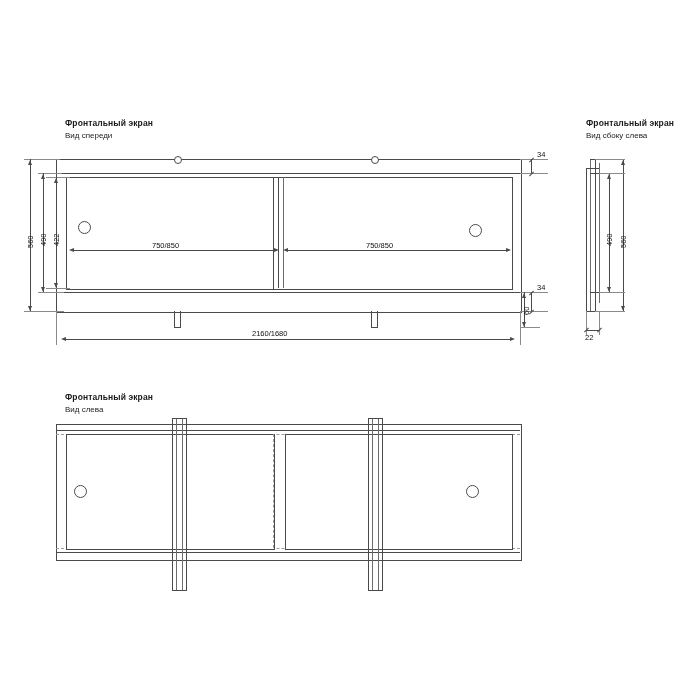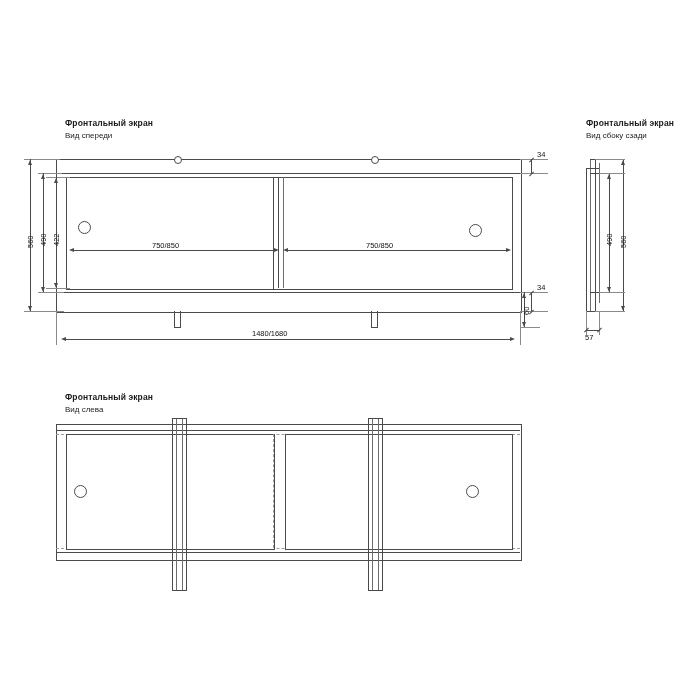--- a/index.html
+++ b/index.html
@@ -107,34 +107,34 @@
   <div class="v" style="left:524px;top:292px;height:35px;"></div>
   <div class="arrow ar-u" style="left:521.5px;top:293px;"></div>
   <div class="arrow ar-d" style="left:521.5px;top:322px;"></div>
   <div class="dim vert" style="left:522px;top:315px;">60</div>
 
   <div class="v ext" style="left:56px;top:311px;height:34px;"></div>
   <div class="v ext" style="left:520px;top:311px;height:34px;"></div>
   <div class="h" style="left:66px;top:339px;width:444px;"></div>
   <div class="arrow ar-l" style="left:61px;top:336.5px;"></div>
   <div class="arrow ar-r" style="left:510px;top:336.5px;"></div>
-  <div class="dim" style="left:252px;top:329px;">1480/1680</div>
+  <div class="dim" style="left:252px;top:329px;">2160/1680</div>
 
   <div class="h" style="left:74px;top:250px;width:200px;"></div>
   <div class="arrow ar-l" style="left:69px;top:247.5px;"></div>
   <div class="arrow ar-r" style="left:274px;top:247.5px;"></div>
   <div class="dim" style="left:150px;top:241px;background:#fff;padding:0 2px;">750/850</div>
 
   <div class="h" style="left:288px;top:250px;width:218px;"></div>
   <div class="arrow ar-l" style="left:283px;top:247.5px;"></div>
   <div class="arrow ar-r" style="left:506px;top:247.5px;"></div>
   <div class="dim" style="left:364px;top:241px;background:#fff;padding:0 2px;">750/850</div>
 
   <div class="ttl" style="left:586px;top:118px;">Фронтальный экран</div>
-  <div class="sub" style="left:586px;top:131px;">Вид сбоку сзади</div>
+  <div class="sub" style="left:586px;top:131px;">Вид сбоку слева</div>
 
   <div class="v" style="left:586px;top:168px;height:143px;"></div>
   <div class="v thin" style="left:590px;top:159px;height:152px;"></div>
   <div class="v" style="left:595px;top:159px;height:152px;"></div>
   <div class="v thin" style="left:599px;top:163px;height:140px;"></div>
   <div class="h" style="left:586px;top:168px;width:13px;"></div>
   <div class="h" style="left:586px;top:311px;width:13px;"></div>
   <div class="h" style="left:590px;top:159px;width:9px;"></div>
   <div class="h" style="left:590px;top:173px;width:9px;"></div>
   <div class="h" style="left:590px;top:292px;width:9px;"></div>
@@ -152,21 +152,21 @@
   <div class="h ext" style="left:599px;top:173px;width:26px;"></div>
   <div class="h ext" style="left:599px;top:292px;width:26px;"></div>
   <div class="h ext" style="left:595px;top:159px;width:30px;"></div>
   <div class="h ext" style="left:595px;top:311px;width:30px;"></div>
 
   <div class="v ext" style="left:586px;top:311px;height:24px;"></div>
   <div class="v ext" style="left:599px;top:311px;height:24px;"></div>
   <div class="h" style="left:586px;top:330px;width:13px;"></div>
   <div class="tick" style="left:586px;top:327px;height:6px;"></div>
   <div class="tick" style="left:599px;top:327px;height:6px;"></div>
-  <div class="dim" style="left:585px;top:333px;">57</div>
+  <div class="dim" style="left:585px;top:333px;">22</div>
 
   <div class="ttl" style="left:65px;top:392px;">Фронтальный экран</div>
   <div class="sub" style="left:65px;top:405px;">Вид слева</div>
 
   <div class="panel" style="left:56px;top:424px;width:464px;height:135px;"></div>
   <div class="h" style="left:56px;top:430px;width:464px;"></div>
   <div class="h" style="left:56px;top:552px;width:464px;"></div>
   <div class="h dash" style="left:56px;top:434px;width:464px;"></div>
   <div class="h dash" style="left:56px;top:548px;width:464px;"></div>
 

